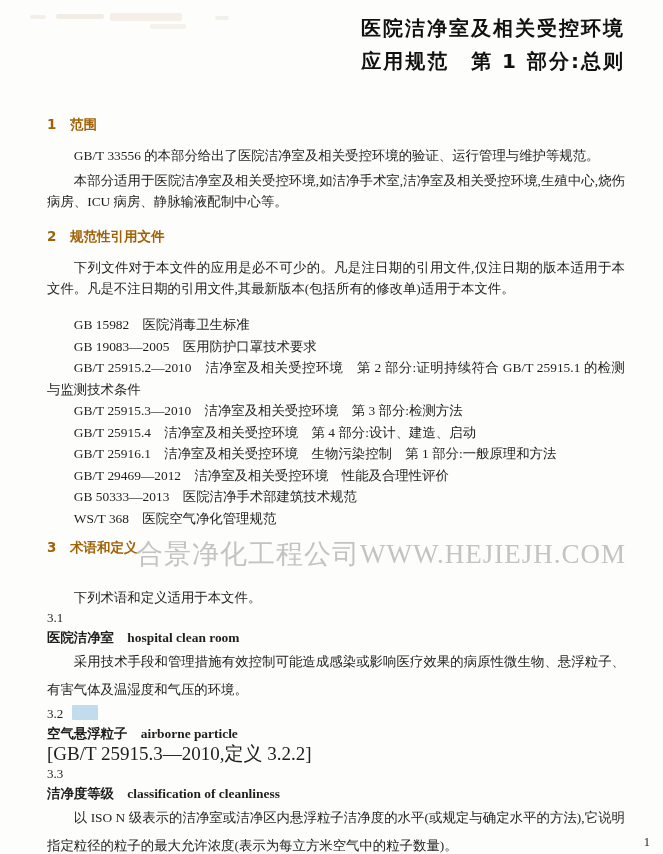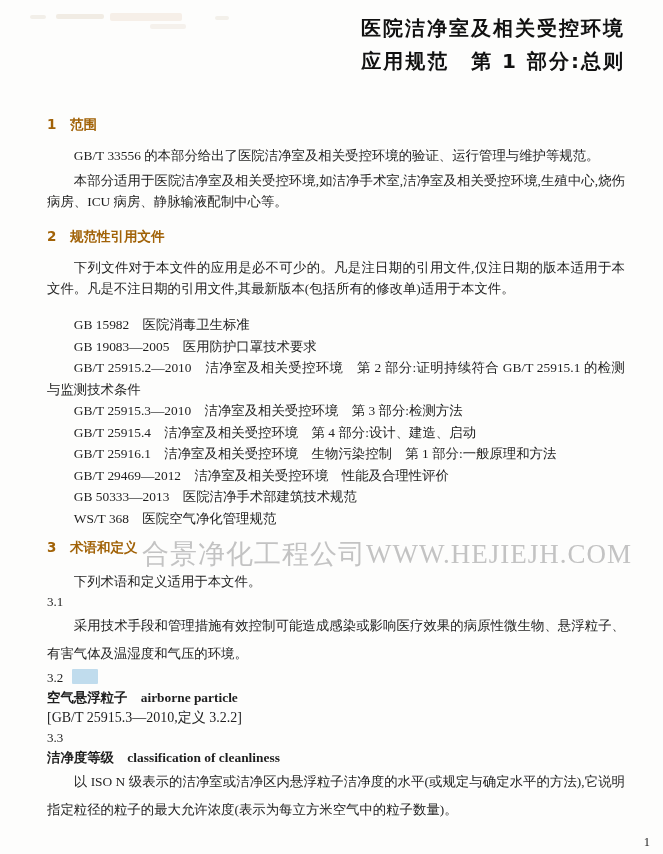--- a/index.html
+++ b/index.html
@@ -45,47 +45,47 @@
     font-size: 13.4px;
     line-height: 21px;
     text-indent: 2em;
     text-align: justify;
     position: relative; z-index: 2;
   }
   .first-after-heading { margin-top: 12px; }
   .sec1-para { margin-bottom: 4px; }
   .sec2-intro { margin-top: 12px; margin-bottom: 15px; }
   .ref { line-height: 21.5px; }
-  .sec3-intro { margin-top: 16px; line-height: 20px; }
+  .sec3-intro { margin-top: 32px; line-height: 20px; }
   
   .term-block p { margin: 0; }
   .term-no {
     font-size: 13px; line-height: 20px;
     text-indent: 0; position: relative; z-index: 2;
   }
   .term-name {
     font-weight: bold;
     font-size: 13.4px; line-height: 20px;
     margin-left: 2em;
     position: relative; z-index: 2;
   }
   .term-def {
     font-size: 13.4px; line-height: 28px;
     text-indent: 2em; text-align: justify;
     position: relative; z-index: 2;
   }
   .term-src {
-    font-size: 14px; line-height: 20px;
+    font-size: 19px; line-height: 20px;
     margin-left: 2em;
     position: relative; z-index: 2;
   }
   
   .watermark {
     position: absolute;
-    left: 142px; top: 536px;
+    left: 136px; top: 536px;
     font-family: "Liberation Serif", "DejaVu Serif", serif;
     font-size: 27px;
     letter-spacing: 1px;
     color: #c3c3c3;
     white-space: nowrap;
     z-index: 1;
     pointer-events: none;
   }
   
   .blue-stamp {
@@ -142,20 +142,21 @@
   <p class="para ref">GB/T 25916.1　洁净室及相关受控环境　生物污染控制　第 1 部分:一般原理和方法</p>
   <p class="para ref">GB/T 29469—2012　洁净室及相关受控环境　性能及合理性评价</p>
   <p class="para ref">GB 50333—2013　医院洁净手术部建筑技术规范</p>
   <p class="para ref">WS/T 368　医院空气净化管理规范</p>
 
   <div class="sec-heading h3">3　术语和定义</div>
   <p class="para sec3-intro">下列术语和定义适用于本文件。</p>
 
   <div class="term-block">
     <p class="term-no">3.1</p>
+    <p class="term-name">医院洁净室　hospital clean room</p>
     <p class="term-def">采用技术手段和管理措施有效控制可能造成感染或影响医疗效果的病原性微生物、悬浮粒子、有害气体及温湿度和气压的环境。</p>
   </div>
 
   <div class="term-block">
     <p class="term-no"><span>3.2</span><span class="blue-stamp"></span></p>
     <p class="term-name">空气悬浮粒子　airborne particle</p>
     <p class="term-src">[GB/T 25915.3—2010,定义 3.2.2]</p>
   </div>
 
   <div class="term-block">

